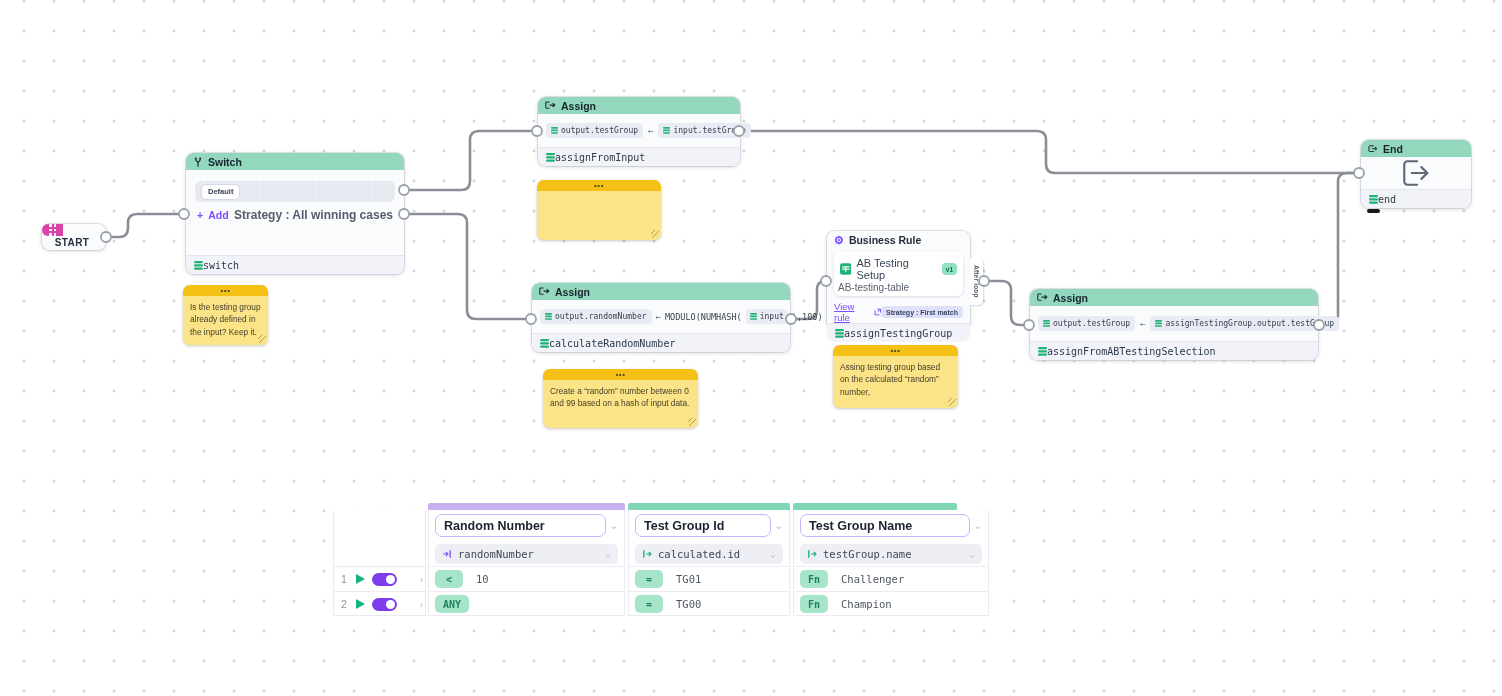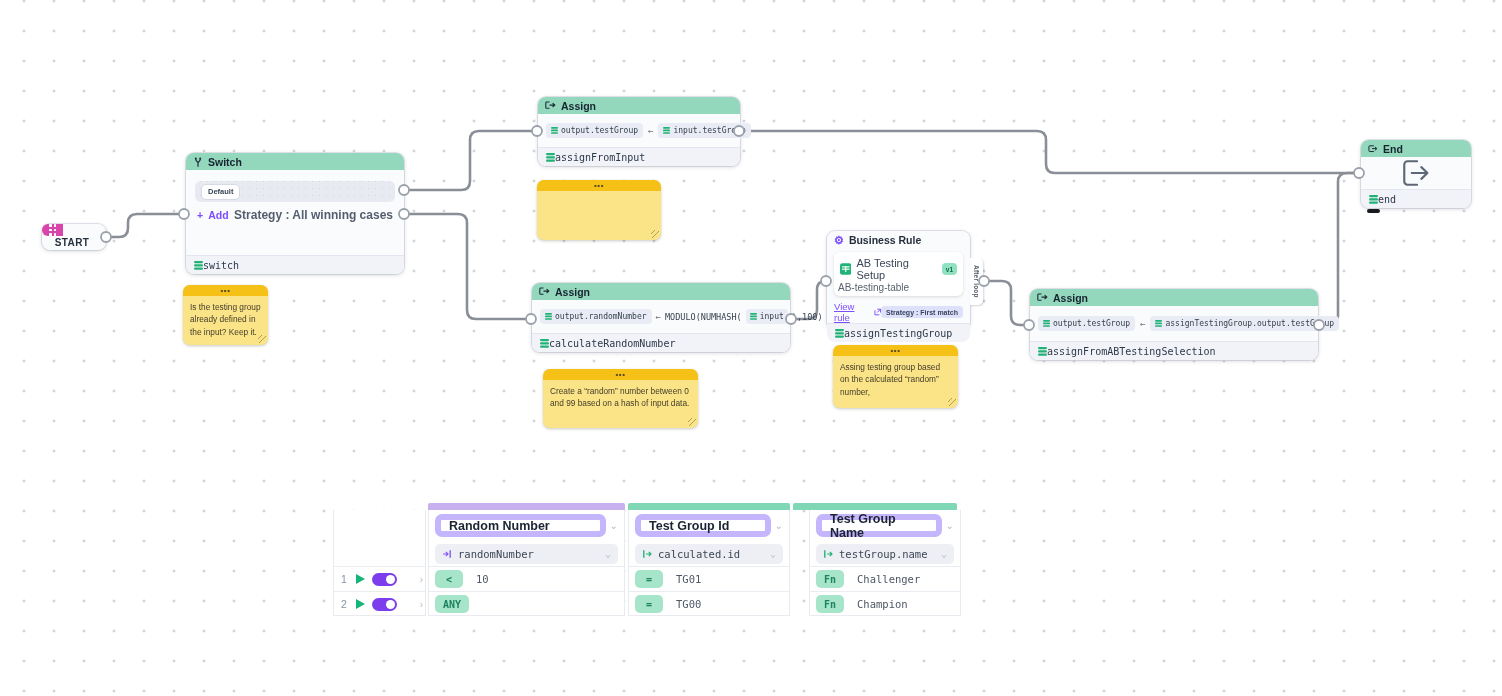--- a/index.html
+++ b/index.html
@@ -111,21 +111,21 @@
   
   .dtable { position:absolute; left:333px; top:503px; width:624px; height:114px; z-index:2; font-size:11px; }
   .strip { position:absolute; top:0; height:7px; border-radius:2px 2px 0 0; }
   .strip.purple { background:#c9b0ee; }
   .strip.green { background:#7fd7b5; }
   .tcol { position:absolute; top:7px; height:106px; background:#fff;
     border-left:1px solid #e9ebf1; border-right:1px solid #e9ebf1; border-bottom:1px solid #e9ebf1; }
   .gutter { position:absolute; left:0; top:7px; width:93px; height:106px; background:#fff;
     border-left:1px solid #e9ebf1; border-right:1px solid #e9ebf1; border-bottom:1px solid #e9ebf1; }
   .th-row { height:31px; display:flex; align-items:center; padding:0 6px; gap:4px; }
-  .th-box { flex:1; height:23px; border:6px solid #c4b5fd; border-radius:7px; background:#fff;
+  .th-box { flex:1; height:23px; border:1px solid #c4b5fd; border-radius:7px; background:#fff;
     display:flex; align-items:center; padding:0 8px; font-size:12.5px; font-weight:600; color:#1c2433; }
   .chev { color:#b3bac5; font-size:10px; flex:0 0 auto; }
   .field-row { height:25px; display:flex; align-items:center; padding:0 6px; }
   .field-pill { flex:1; height:20px; background:#edeff5; border-radius:5px;
     display:flex; align-items:center; gap:6px; padding:0 7px;
     font-family:"DejaVu Sans Mono",monospace; font-size:10.5px; color:#3e4755; }
   .d-row { height:25px; border-top:1px solid #e9ecf1; display:flex; align-items:center; padding:0 6px; gap:13px; }
   .op-chip { min-width:28px; height:18px; background:#a6e5ca; border-radius:5px;
     display:inline-flex; align-items:center; justify-content:center; padding:0 8px;
     font-family:"DejaVu Sans Mono",monospace; font-size:10px; font-weight:700; color:#1d8160; }
@@ -473,21 +473,21 @@
     <div class="d-row">
       <span class="op-chip">=</span>
       <span class="cell-val">TG01</span>
     </div>
     <div class="d-row">
       <span class="op-chip">=</span>
       <span class="cell-val">TG00</span>
     </div>
   </div>
 
-  <div class="tcol" style="left:476px;width:152px;">
+  <div class="tcol" style="left:460px;width:196px;">
     <div class="th-row">
       <div class="th-box">
           <span>Test Group Name</span>
         </div>
       <span class="chev">⌄</span>
     </div>
     <div class="field-row">
       <div class="field-pill">
         <svg width="10" height="10" viewBox="0 0 10 10">
             <path d="M1.8,1.2 V8.8" stroke="#21b275" stroke-width="1.4"></path>

